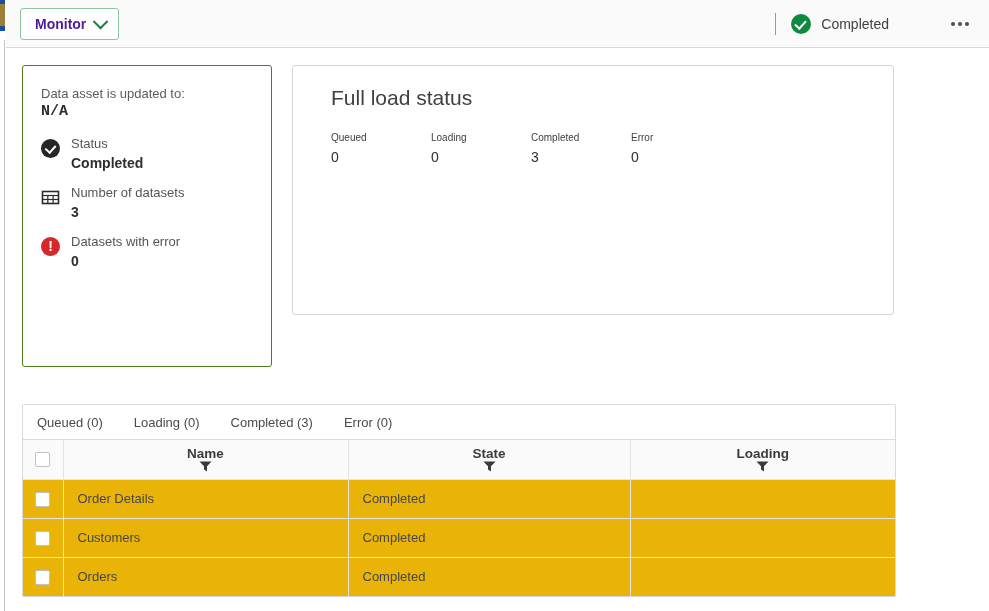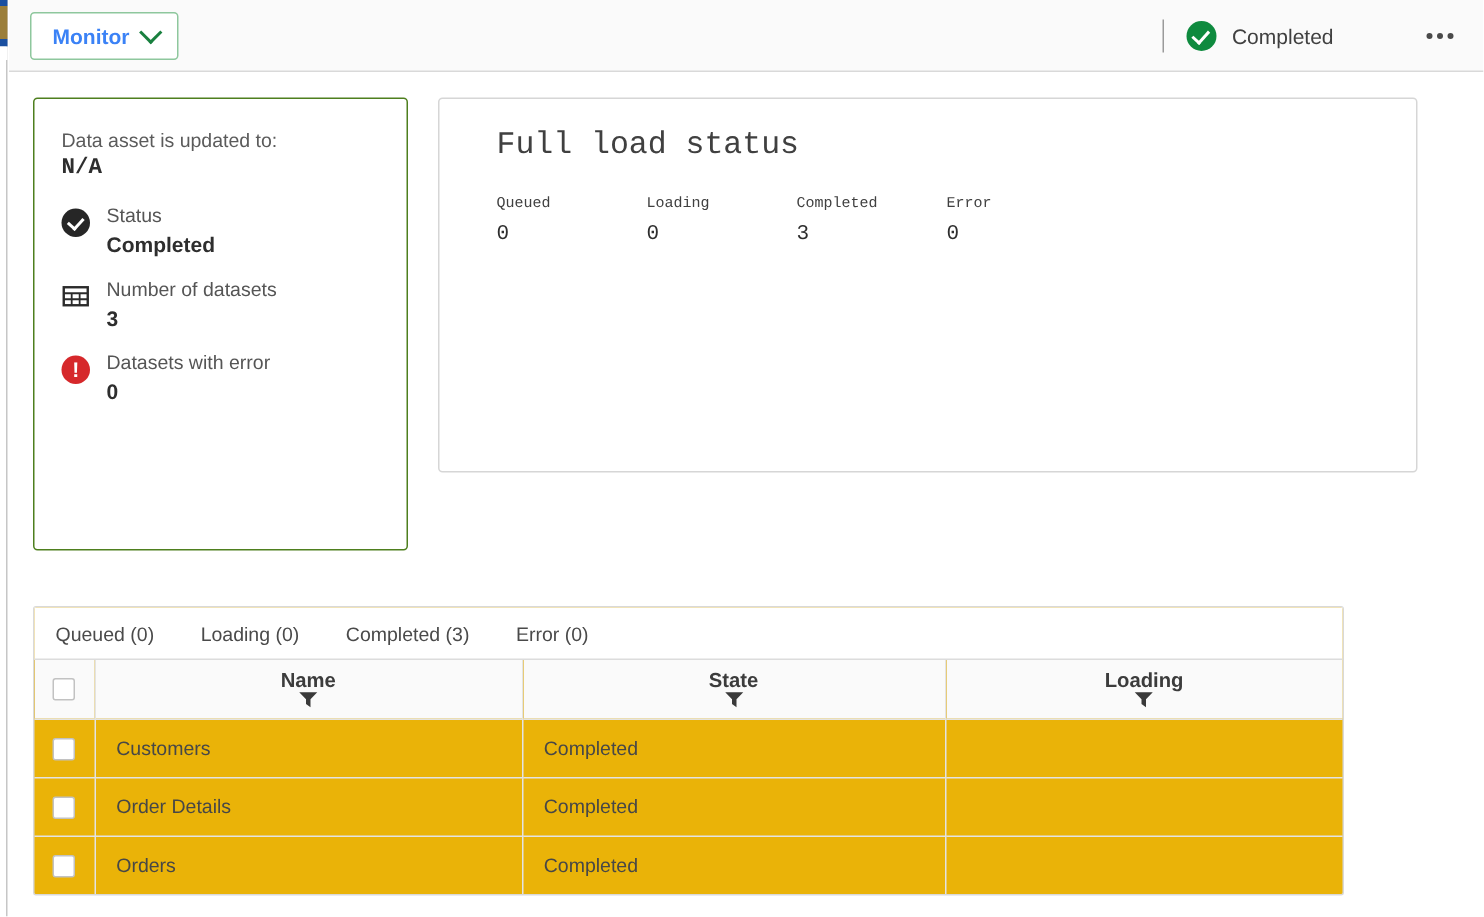--- a/index.html
+++ b/index.html
@@ -53,21 +53,21 @@
     padding: 0 12px 0 14px;
     display: flex;
     align-items: center;
     gap: 9px;
     background: #ffffff;
     border: 1px solid #8ec79d;
     border-radius: 3px;
     cursor: pointer;
     font-size: 14px;
     font-weight: bold;
-    color: #3b82f6;
+    color: #4c1d95;
   }
   .monitor-btn .chev {
     display: inline-block;
     width: 11px; height: 11px;
     border-right: 2.4px solid #19803f;
     border-bottom: 2.4px solid #19803f;
     transform: rotate(45deg) translate(-2px,-2px);
   }
 
   .header-right {
@@ -219,26 +219,25 @@
     font-size: 14px;
     font-weight: bold;
     line-height: 20px;
     font-family: "Liberation Sans", sans-serif;
   }
 
   
   .load-panel {
     position: absolute;
     left: 292px; top: 65px;
-    width: 653px; height: 250px;
+    width: 602px; height: 250px;
     background: #ffffff;
     border: 1px solid #d6d6d6;
     border-radius: 3px;
     padding: 18px 22px;
-    font-family: Liberation Mono, monospace;
   }
   .load-title {
     font-size: 21px;
     color: #404040;
     margin: 2px 0 22px 16px;
   }
   .load-stats {
     display: flex;
     margin-left: 16px;
   }
@@ -518,29 +517,29 @@
               </svg>
             </div>
           </th>
         </tr>
       </thead>
       <tbody>
         <tr>
           <td class="col-check">
             <span class="chk"></span>
           </td>
-          <td class="col-name">Customers</td>
+          <td class="col-name">Order Details</td>
           <td class="col-state">Completed</td>
           <td></td>
         </tr>
         <tr>
           <td class="col-check">
             <span class="chk"></span>
           </td>
-          <td class="col-name">Order Details</td>
+          <td class="col-name">Customers</td>
           <td class="col-state">Completed</td>
           <td></td>
         </tr>
         <tr>
           <td class="col-check">
             <span class="chk"></span>
           </td>
           <td class="col-name">Orders</td>
           <td class="col-state">Completed</td>
           <td></td>

